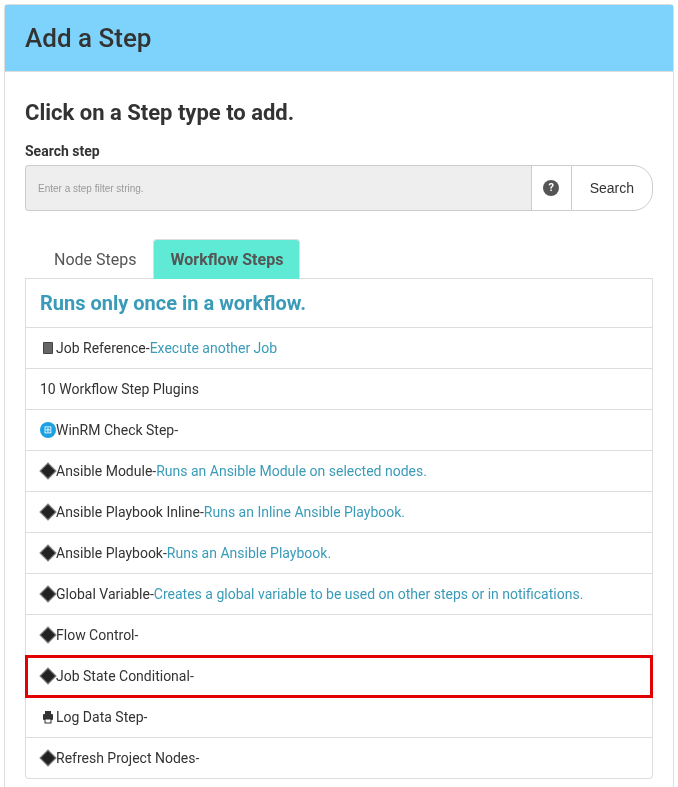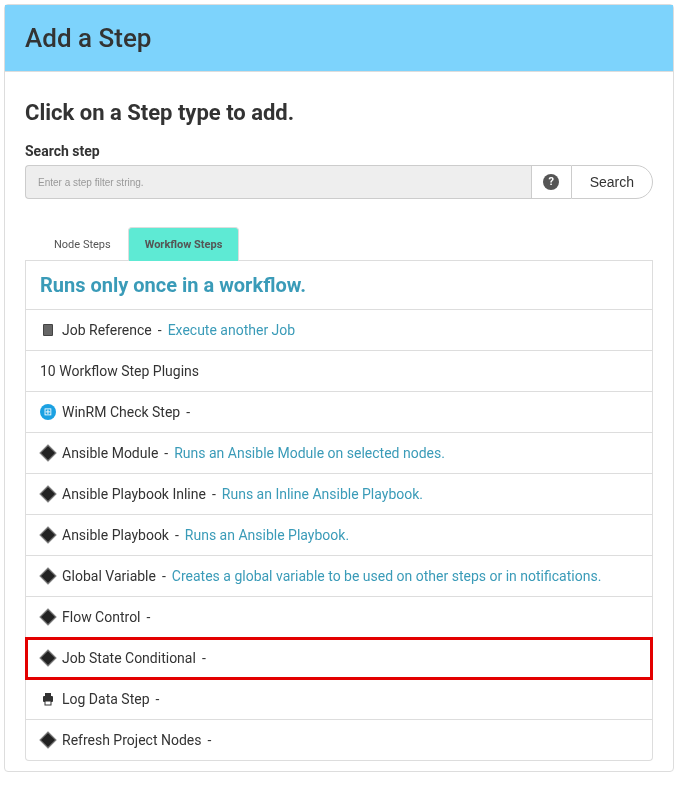--- a/index.html
+++ b/index.html
@@ -63,33 +63,33 @@
   display: flex;
   align-items: center;
   justify-content: center;
   font-size: 14px;
   color: #555;
 }
 .search-btn {
   background: #fff;
   border: 1px solid #ccc;
   border-radius: 0 20px 20px 0;
-  padding: 8px 18px;
+  padding: 14px 18px;
   font-size: 14px;
   color: #333;
   cursor: pointer;
 }
 .tabs {
   display: flex;
   border-bottom: 1px solid #ddd;
   padding-left: 12px;
 }
 .tab {
   padding: 10px 16px;
-  font-size: 11px;
+  font-size: 16px;
   color: #555;
   cursor: pointer;
   border: 1px solid transparent;
   border-bottom: none;
   margin-bottom: -1px;
   border-radius: 4px 4px 0 0;
 }
 .tab.active {
   background: #5eead4;
   border-color: #ddd;
@@ -107,21 +107,20 @@
   font-weight: 700;
   color: #3a9bb8;
   border-bottom: 1px solid #ddd;
 }
 .list-item {
   padding: 12px 14px;
   font-size: 14px;
   border-bottom: 1px solid #ddd;
   display: flex;
   align-items: center;
-  gap: 6px;
   position: relative;
 }
 .list-item:last-child { border-bottom: none; }
 .list-item.highlighted {
   outline: 3px solid #e30000;
   outline-offset: -2px;
 }
 .icon {
   display: inline-flex;
   width: 16px;

